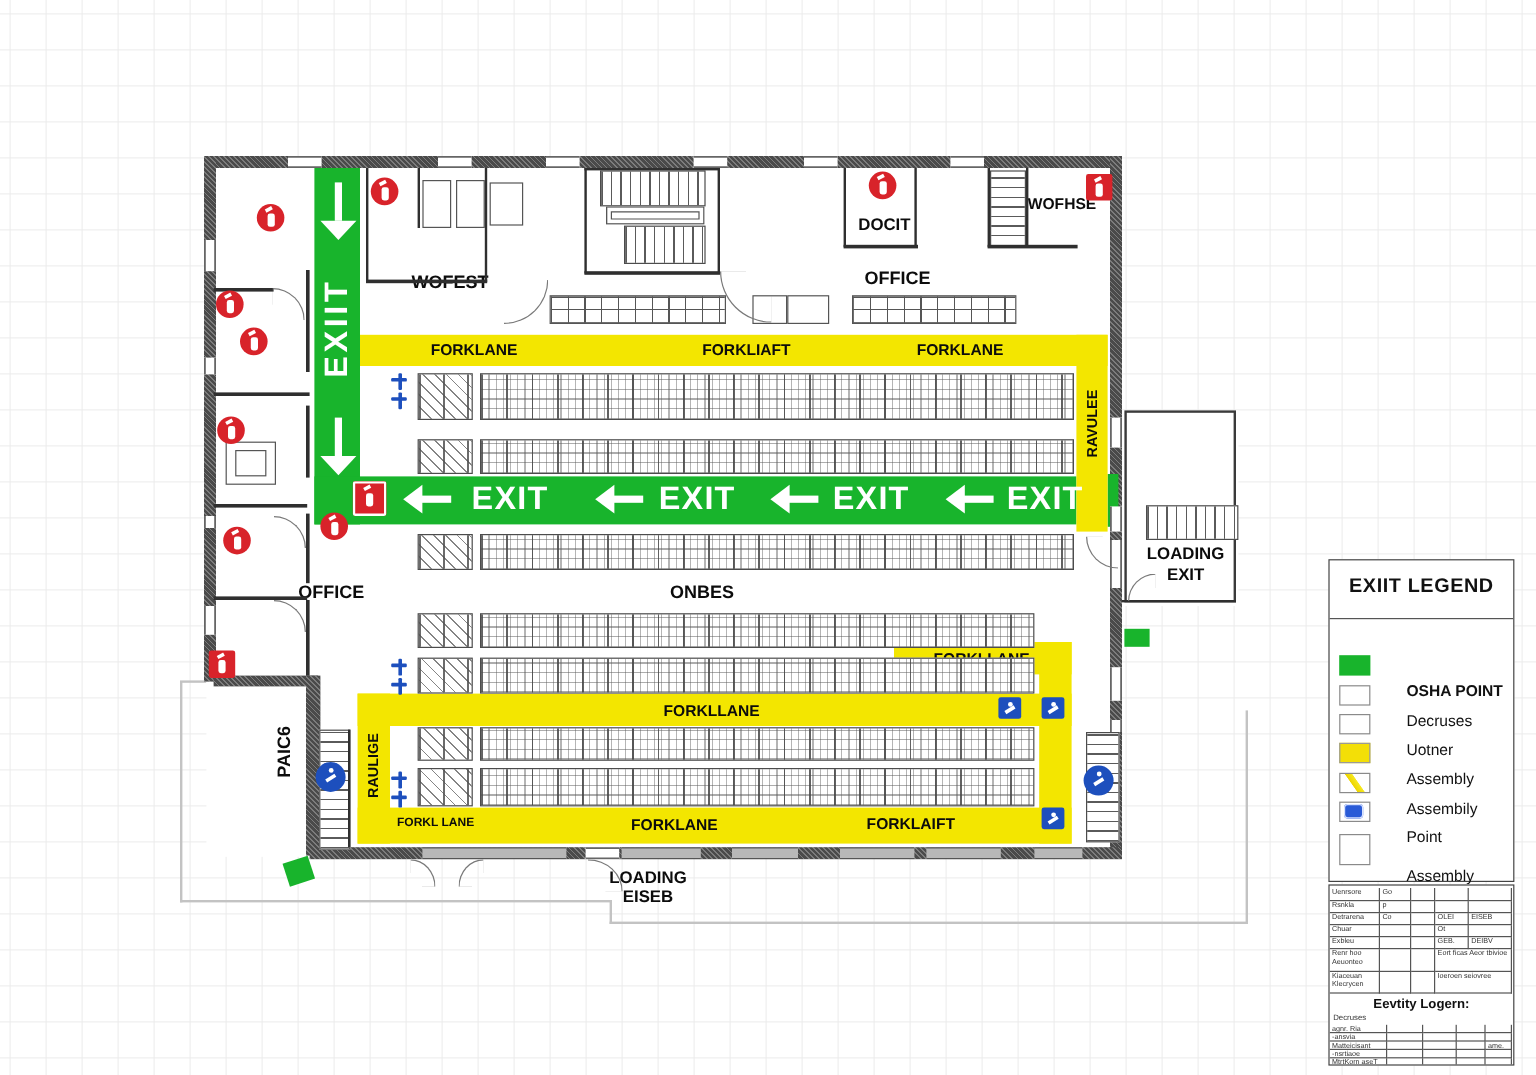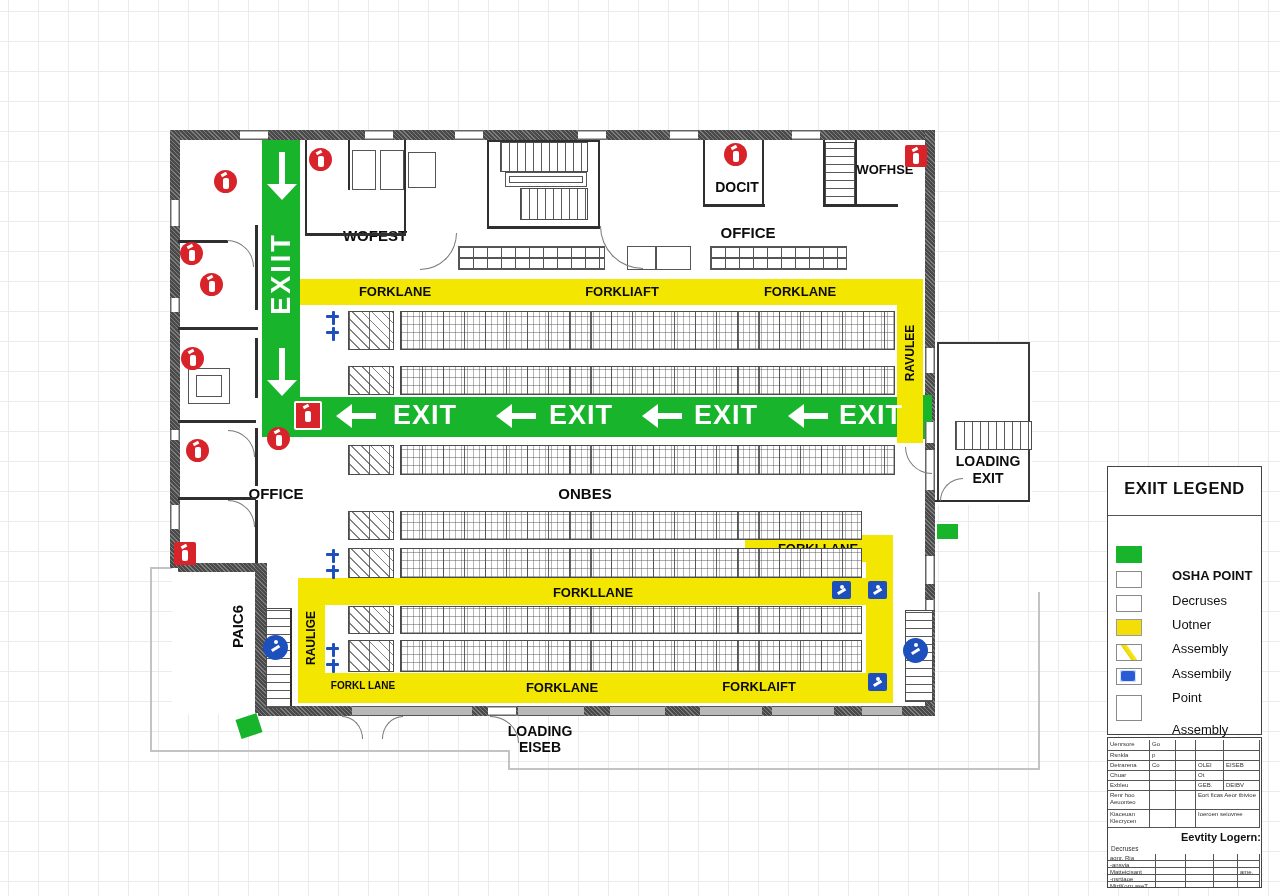--- a/index.html
+++ b/index.html
@@ -78,21 +78,21 @@
   .lg-sw.blue-icon{border:1.5px solid #8a8a8a;}
   .lg-sw.blue-icon::before{content:"";position:absolute;left:3px;top:1px;width:16px;height:12px;background:#2a5bd7;border-radius:3px;
     box-shadow:inset 0 0 0 1px #d8e2ff;}
   .lg-sw.empty-tall{height:26px;}
   .lg-lab{position:absolute;left:56px;top:1px;font-size:13px;color:#111;margin-top:21px;}
   .lg-lab.b{font-weight:700;}
   
   #tblock{position:absolute;left:1107px;top:737px;width:155px;height:151px;background:#fff;border:1.6px solid #444;box-sizing:border-box;overflow:hidden;}
   .tb-cell{position:absolute;border-right:1px solid #555;border-bottom:1px solid #555;box-sizing:border-box;
     font-size:6px;line-height:6.5px;color:#333;overflow:hidden;padding:1px 1px 0 2px;white-space:nowrap;}
-  .tb-title{position:absolute;width:100%;text-align:right;font-weight:700;font-size:11px;color:#111;}
+  .tb-title{position:absolute;width:100%;text-align:center;font-weight:700;font-size:11px;color:#111;}
   .tb-sub{position:absolute;left:3px;font-size:6.5px;color:#333;}
 </style>
 </head>
 <body>
 
 <div id="scene">
 
   <div class="thin" style="left:150px;top:568px;width:2px;height:184px;"></div>
   <div class="thin" style="left:150px;top:567px;width:22px;height:2px;"></div>
   <div class="thin" style="left:150px;top:750px;width:360px;height:2px;"></div>

